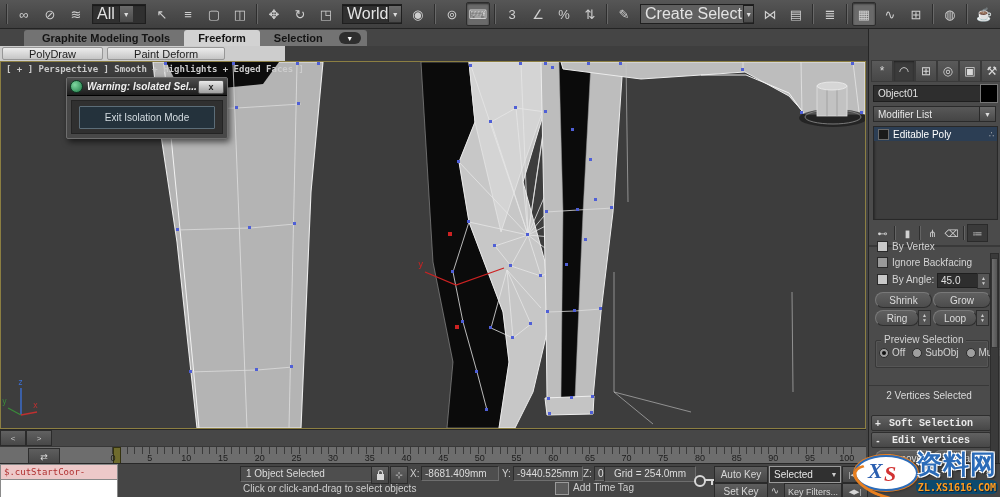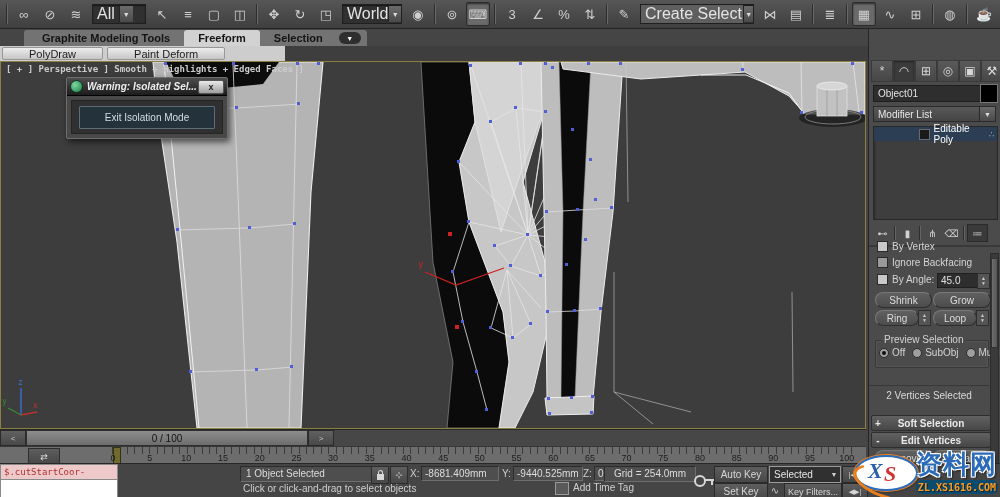--- a/index.html
+++ b/index.html
@@ -62,21 +62,21 @@
     border:1px solid #1e1e1e;color:#e2e2e2;font-size:10px;padding:0 4px;line-height:15px;}
   #colorswatch{position:absolute;left:111px;top:55px;width:16px;height:17px;background:#000;
     border:1px solid #777;}
   #modlist{position:absolute;left:4px;top:77px;width:123px;height:16px;display:flex;}
   #modlist .val{flex:1;background:linear-gradient(#585858,#454545);border:1px solid #2a2a2a;
     color:#e8e8e8;font-size:10px;padding:0 4px;line-height:15px;}
   #modlist .arrow{width:15px;background:linear-gradient(#6b6b6b,#4a4a4a);border:1px solid #2a2a2a;
     border-left:none;color:#ddd;font-size:7px;display:flex;align-items:center;justify-content:center;}
   #stack{position:absolute;left:4px;top:97px;width:123px;height:92px;background:#3e3e3e;
     border:1px solid #282828;box-shadow:inset 1px 1px 2px #2a2a2a;}
-  #stackrow{height:14px;background:#2c3e54;display:flex;align-items:center;color:#fff;font-size:10px;padding-left:41px;}
+  #stackrow{height:14px;background:#2c3e54;display:flex;align-items:center;color:#fff;font-size:10px;}
   #stackrow .mico{width:9px;height:9px;background:#1a1a1a;border:1px solid #6a6a6a;margin:0 4px;}
   #stackrow .dots{margin-left:auto;margin-right:3px;color:#c9c9c9;font-size:8px;}
   #stacktools{position:absolute;left:4px;top:195px;width:124px;height:18px;display:flex;align-items:center;}
   .stool{width:19px;height:16px;color:#d2d2d2;font-size:10px;display:flex;align-items:center;justify-content:center;}
   .stool.pressed{background:#3a3a3a;border:1px solid #2a2a2a;}
   .ssep{width:1px;height:14px;background:#2e2e2e;border-right:1px solid #646464;margin:0 2px;}
   #rollarea{position:absolute;left:0px;top:216px;width:132px;height:252px;border-top:2px solid #393939;}
   #vscroll{position:absolute;right:2px;top:222px;width:7px;height:230px;background:#3a3a3a;border:1px solid #2c2c2c;}
   #vthumb{position:absolute;left:0px;top:4px;width:5px;height:88px;background:linear-gradient(90deg,#6e6e6e,#565656);border:1px solid #333;}
   .chkrow{position:absolute;display:flex;align-items:center;color:#d4d4d4;font-size:10px;}
@@ -93,21 +93,21 @@
     border-radius:2px;box-shadow:0 0 0 1px #565656 inset;}
   #grouptitle{position:absolute;left:12px;top:87px;background:#4b4b4b;padding:0 3px;color:#d4d4d4;font-size:10px;}
   .radio{display:flex;align-items:center;color:#d4d4d4;font-size:10px;margin-right:7px;}
   .rdot{width:8px;height:8px;border-radius:50%;background:#9f9f9f;border:1px solid #2a2a2a;margin-right:3px;position:relative;}
   .rdot.sel::after{content:"";position:absolute;left:2px;top:2px;width:4px;height:4px;border-radius:50%;background:#111;}
   #selinfo{position:absolute;left:0;top:138px;width:120px;text-align:center;color:#dadada;font-size:10px;
     border-top:1px solid #383838;padding-top:4px;}
   .rollhdr{position:absolute;left:2px;width:118px;height:14px;background:linear-gradient(#616161,#474747);
     border:1px solid #2e2e2e;color:#e9e9e9;font-size:10px;font-weight:bold;display:flex;align-items:center;border-radius:2px;}
   .rollhdr .pm{width:12px;text-align:center;font-weight:bold;}
-  .rollhdr .cap{flex:1;text-align:center;margin-right:12px;}
+  .rollhdr .cap{flex:1;text-align:center;margin-right:12px;font-family:Liberation Mono, monospace;}
   .setbox{position:absolute;width:11px;height:12px;background:linear-gradient(#666,#4a4a4a);
     border:1px solid #2e2e2e;}
   .setbox::after{content:"";position:absolute;left:2px;top:3px;width:5px;height:4px;background:#2c2c2c;}
   
   #timeslider{position:absolute;left:0;top:429px;width:866px;height:16px;background:#474747;
     border-top:1px solid #262626;display:flex;align-items:stretch;}
   .tsbtn{width:24px;background:linear-gradient(#616161,#484848);border:1px solid #2b2b2b;
     color:#ccc;font-size:8px;display:flex;align-items:center;justify-content:center;}
   #tshandle{width:280px;background:linear-gradient(#8d8d8d,#6d6d6d);border:1px solid #2f2f2f;
     color:#151515;font-size:10px;display:flex;align-items:center;justify-content:center;}
@@ -498,21 +498,20 @@
       <span class="pbtn" style="left:64px;top:221px;width:42px">Weld</span>
       <span class="setbox" style="left:108px;top:222px"></span>
       <div id="vscroll" style="top:6px;height:240px;">
         <div id="vthumb"></div>
       </div>
     </div>
   </div>
 
   <div id="timeslider">
     <span class="tsbtn">&lt;</span>
-    <span id="tshandle">0 / 100</span>
     <span class="tsbtn">&gt;</span>
   </div>
   <div id="trackbar">
     <span id="tbicon">⇄</span>
     <div id="ticks"></div>
     <div id="framemarker"></div>
     <div id="ticknums">
 
     <span class="ticknum">0</span>
         <span class="ticknum">5</span>

